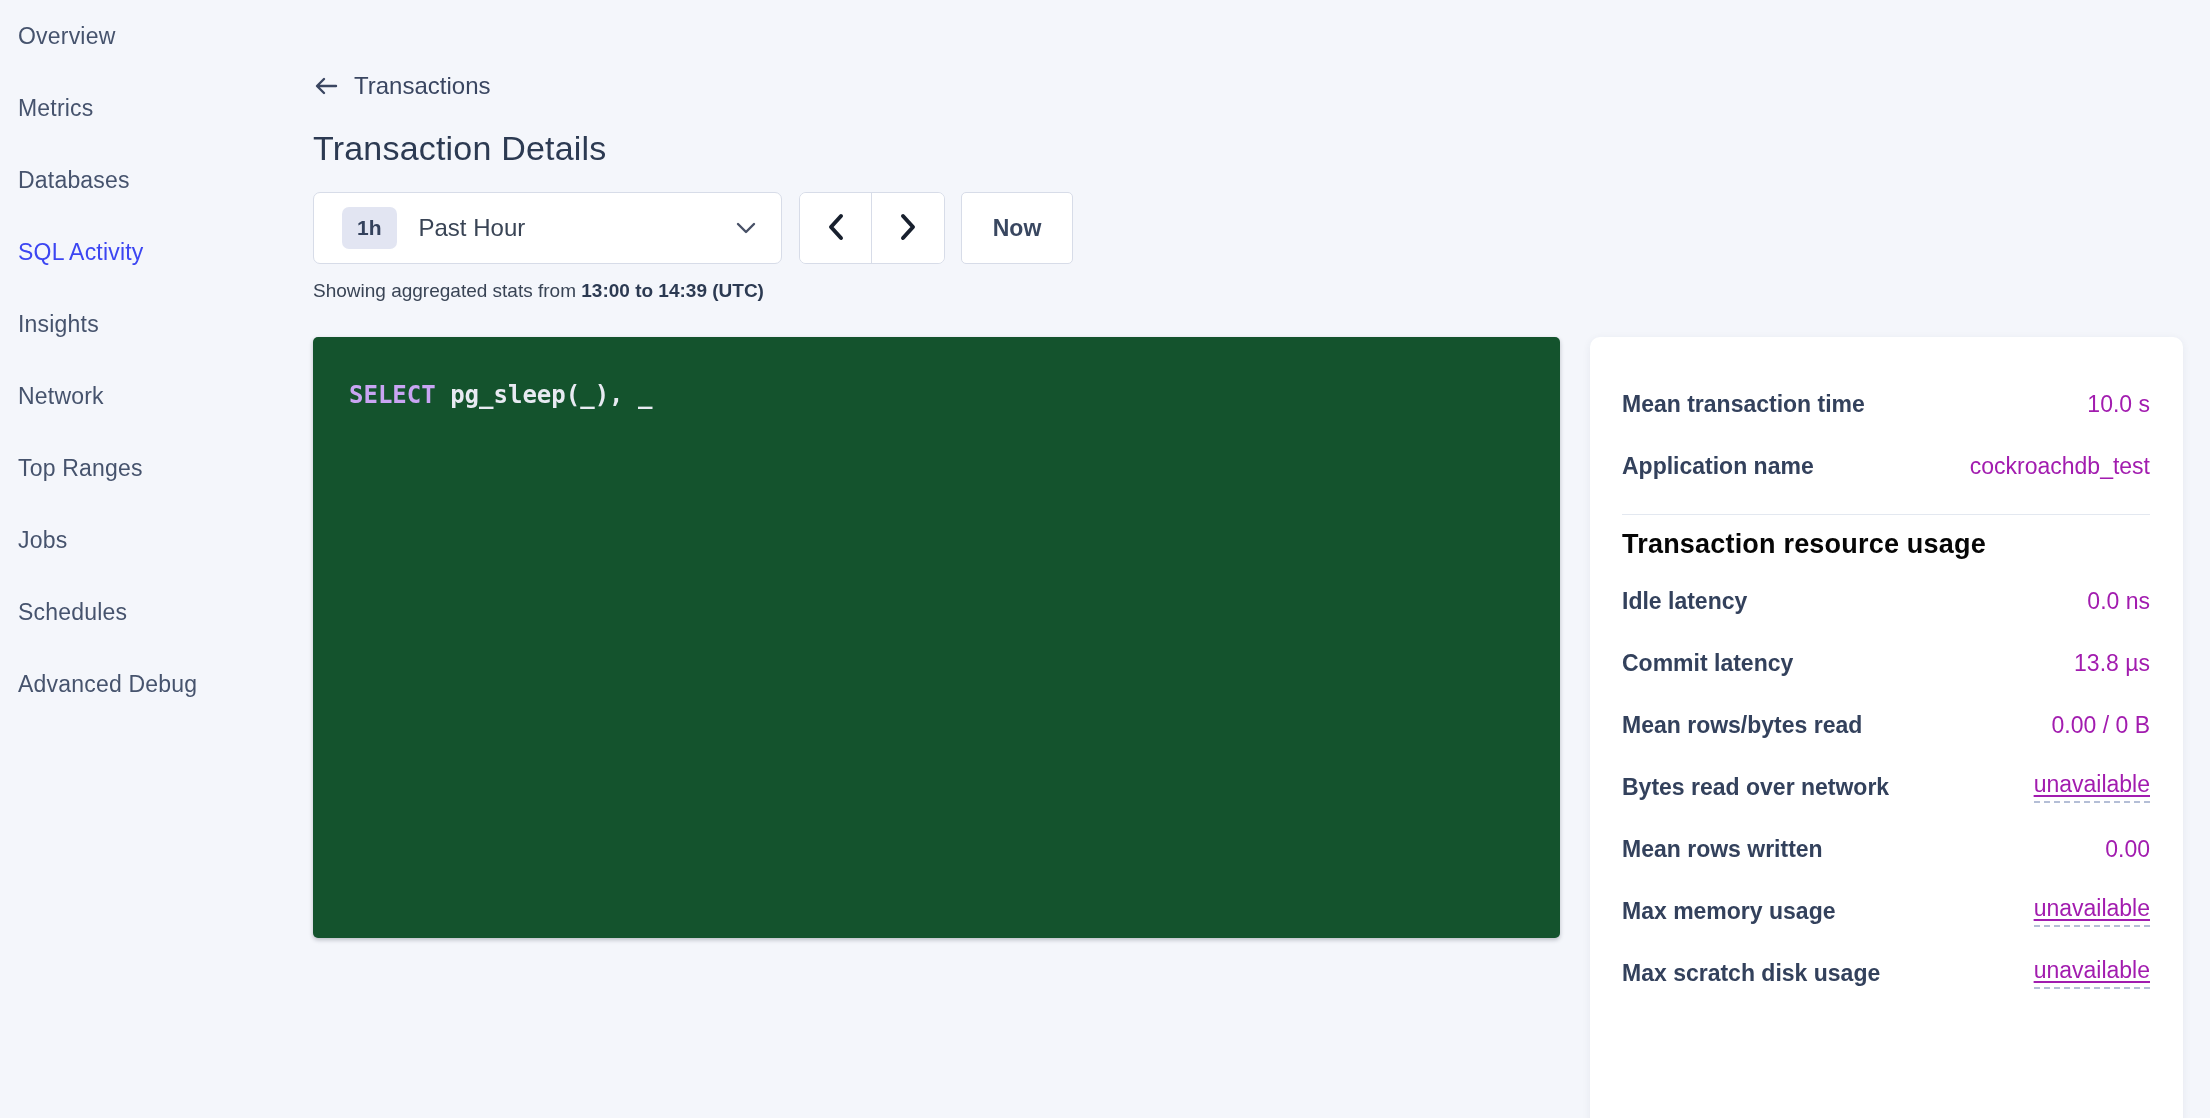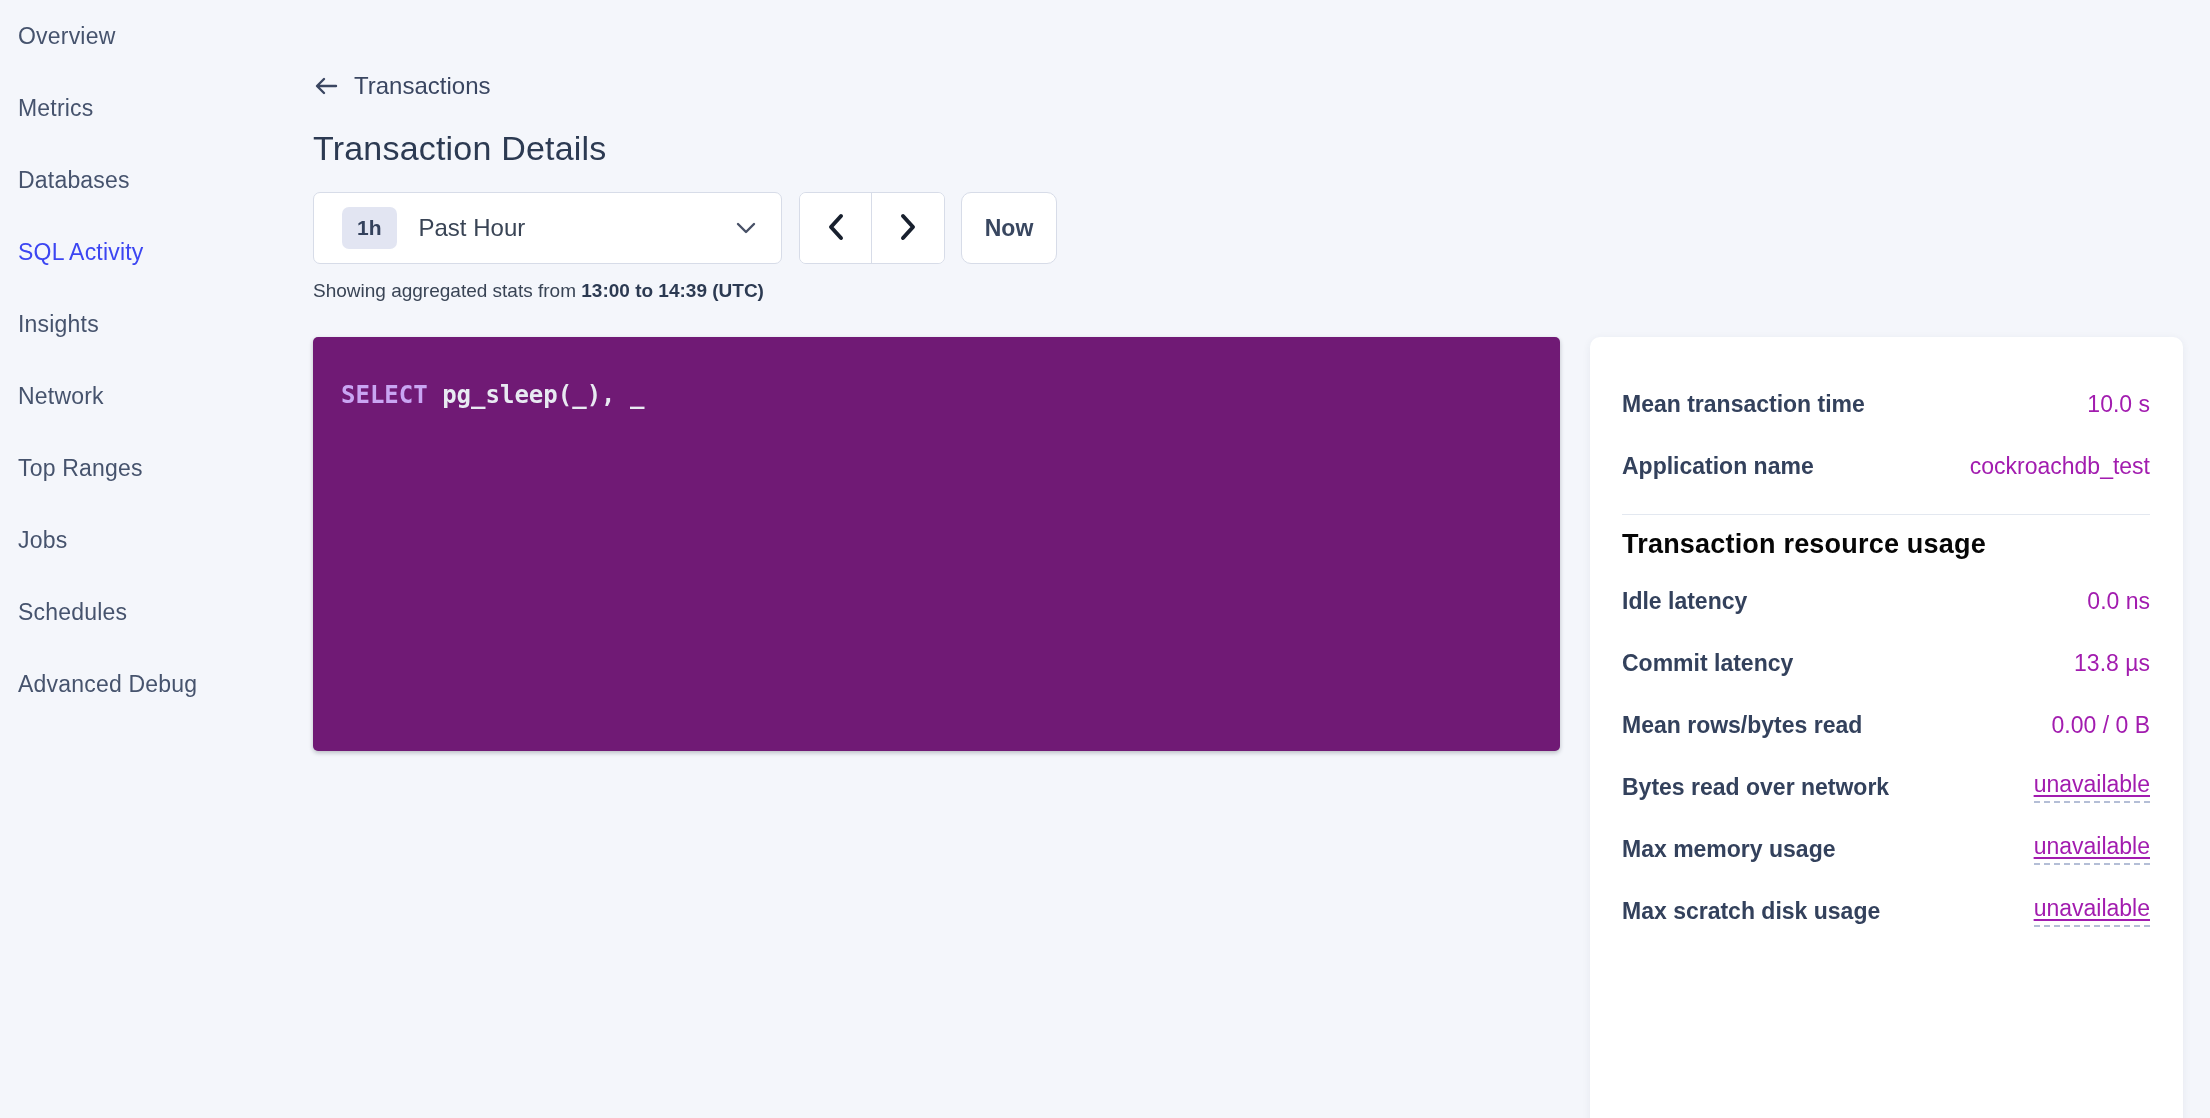--- a/index.html
+++ b/index.html
@@ -46,33 +46,33 @@
     margin-left:17px; display:flex; background:#ffffff;
     border:1px solid #d7dce8; border-radius:7px; overflow:hidden;
   }
   .range-nav .nav-btn {
     width:72px; display:flex; align-items:center; justify-content:center;
     background:#ffffff; border:none; cursor:pointer;
   }
   .range-nav .nav-btn:first-child { border-right:1px solid #d7dce8; }
 
   .now-btn {
-    margin-left:16px; width:96px; background:#ffffff; border:1px solid #d7dce8;
-    border-radius:10px; font-family:"Liberation Sans", sans-serif;
+    margin-left:16px; width:112px; background:#ffffff; border:1px solid #d7dce8;
+    border-radius:5px; font-family:"Liberation Sans", sans-serif;
     font-size:23px; font-weight:700; color:#394760; cursor:pointer;
   }
 
   .agg-summary { margin-top:16px; font-size:19px; color:#394455; }
   .agg-summary b { color:#2c3a52; }
 
   
   .content-row { margin-top:35px; display:flex; align-items:flex-start; }
   .sql-box {
-    width:1247px; height:414px; background:#701a75; border-radius:5px;
-    padding:42px 28px; box-shadow:0 2px 4px rgba(16,23,40,.25);
+    width:1247px; height:601px; background:#14532d; border-radius:5px;
+    padding:42px 36px; box-shadow:0 2px 4px rgba(16,23,40,.25);
   }
   .sql-box pre {
     font-family:"DejaVu Sans Mono", monospace; font-size:24px; font-weight:700;
     color:#e8eaf2; white-space:pre; line-height:1.4;
   }
   .sql-keyword { color:#c9a5f3; }
 
   .details-card {
     margin-left:30px; width:593px; min-height:803px; background:#ffffff;
     border-radius:10px; box-shadow:0 2px 8px rgba(44,58,82,.07);
@@ -195,20 +195,24 @@
         <div class="kv-row">
           <span class="kv-label">Mean rows/bytes read</span>
           <span class="kv-value">0.00 / 0 B</span>
         </div>
 
         <div class="kv-row">
           <span class="kv-label">Bytes read over network</span>
           <span class="kv-value tooltip-value">unavailable</span>
         </div>
 
+        <div class="kv-row">
+          <span class="kv-label">Mean rows written</span>
+          <span class="kv-value">0.00</span>
+        </div>
 
         <div class="kv-row">
           <span class="kv-label">Max memory usage</span>
           <span class="kv-value tooltip-value">unavailable</span>
         </div>
 
         <div class="kv-row">
           <span class="kv-label">Max scratch disk usage</span>
           <span class="kv-value tooltip-value">unavailable</span>
         </div>

